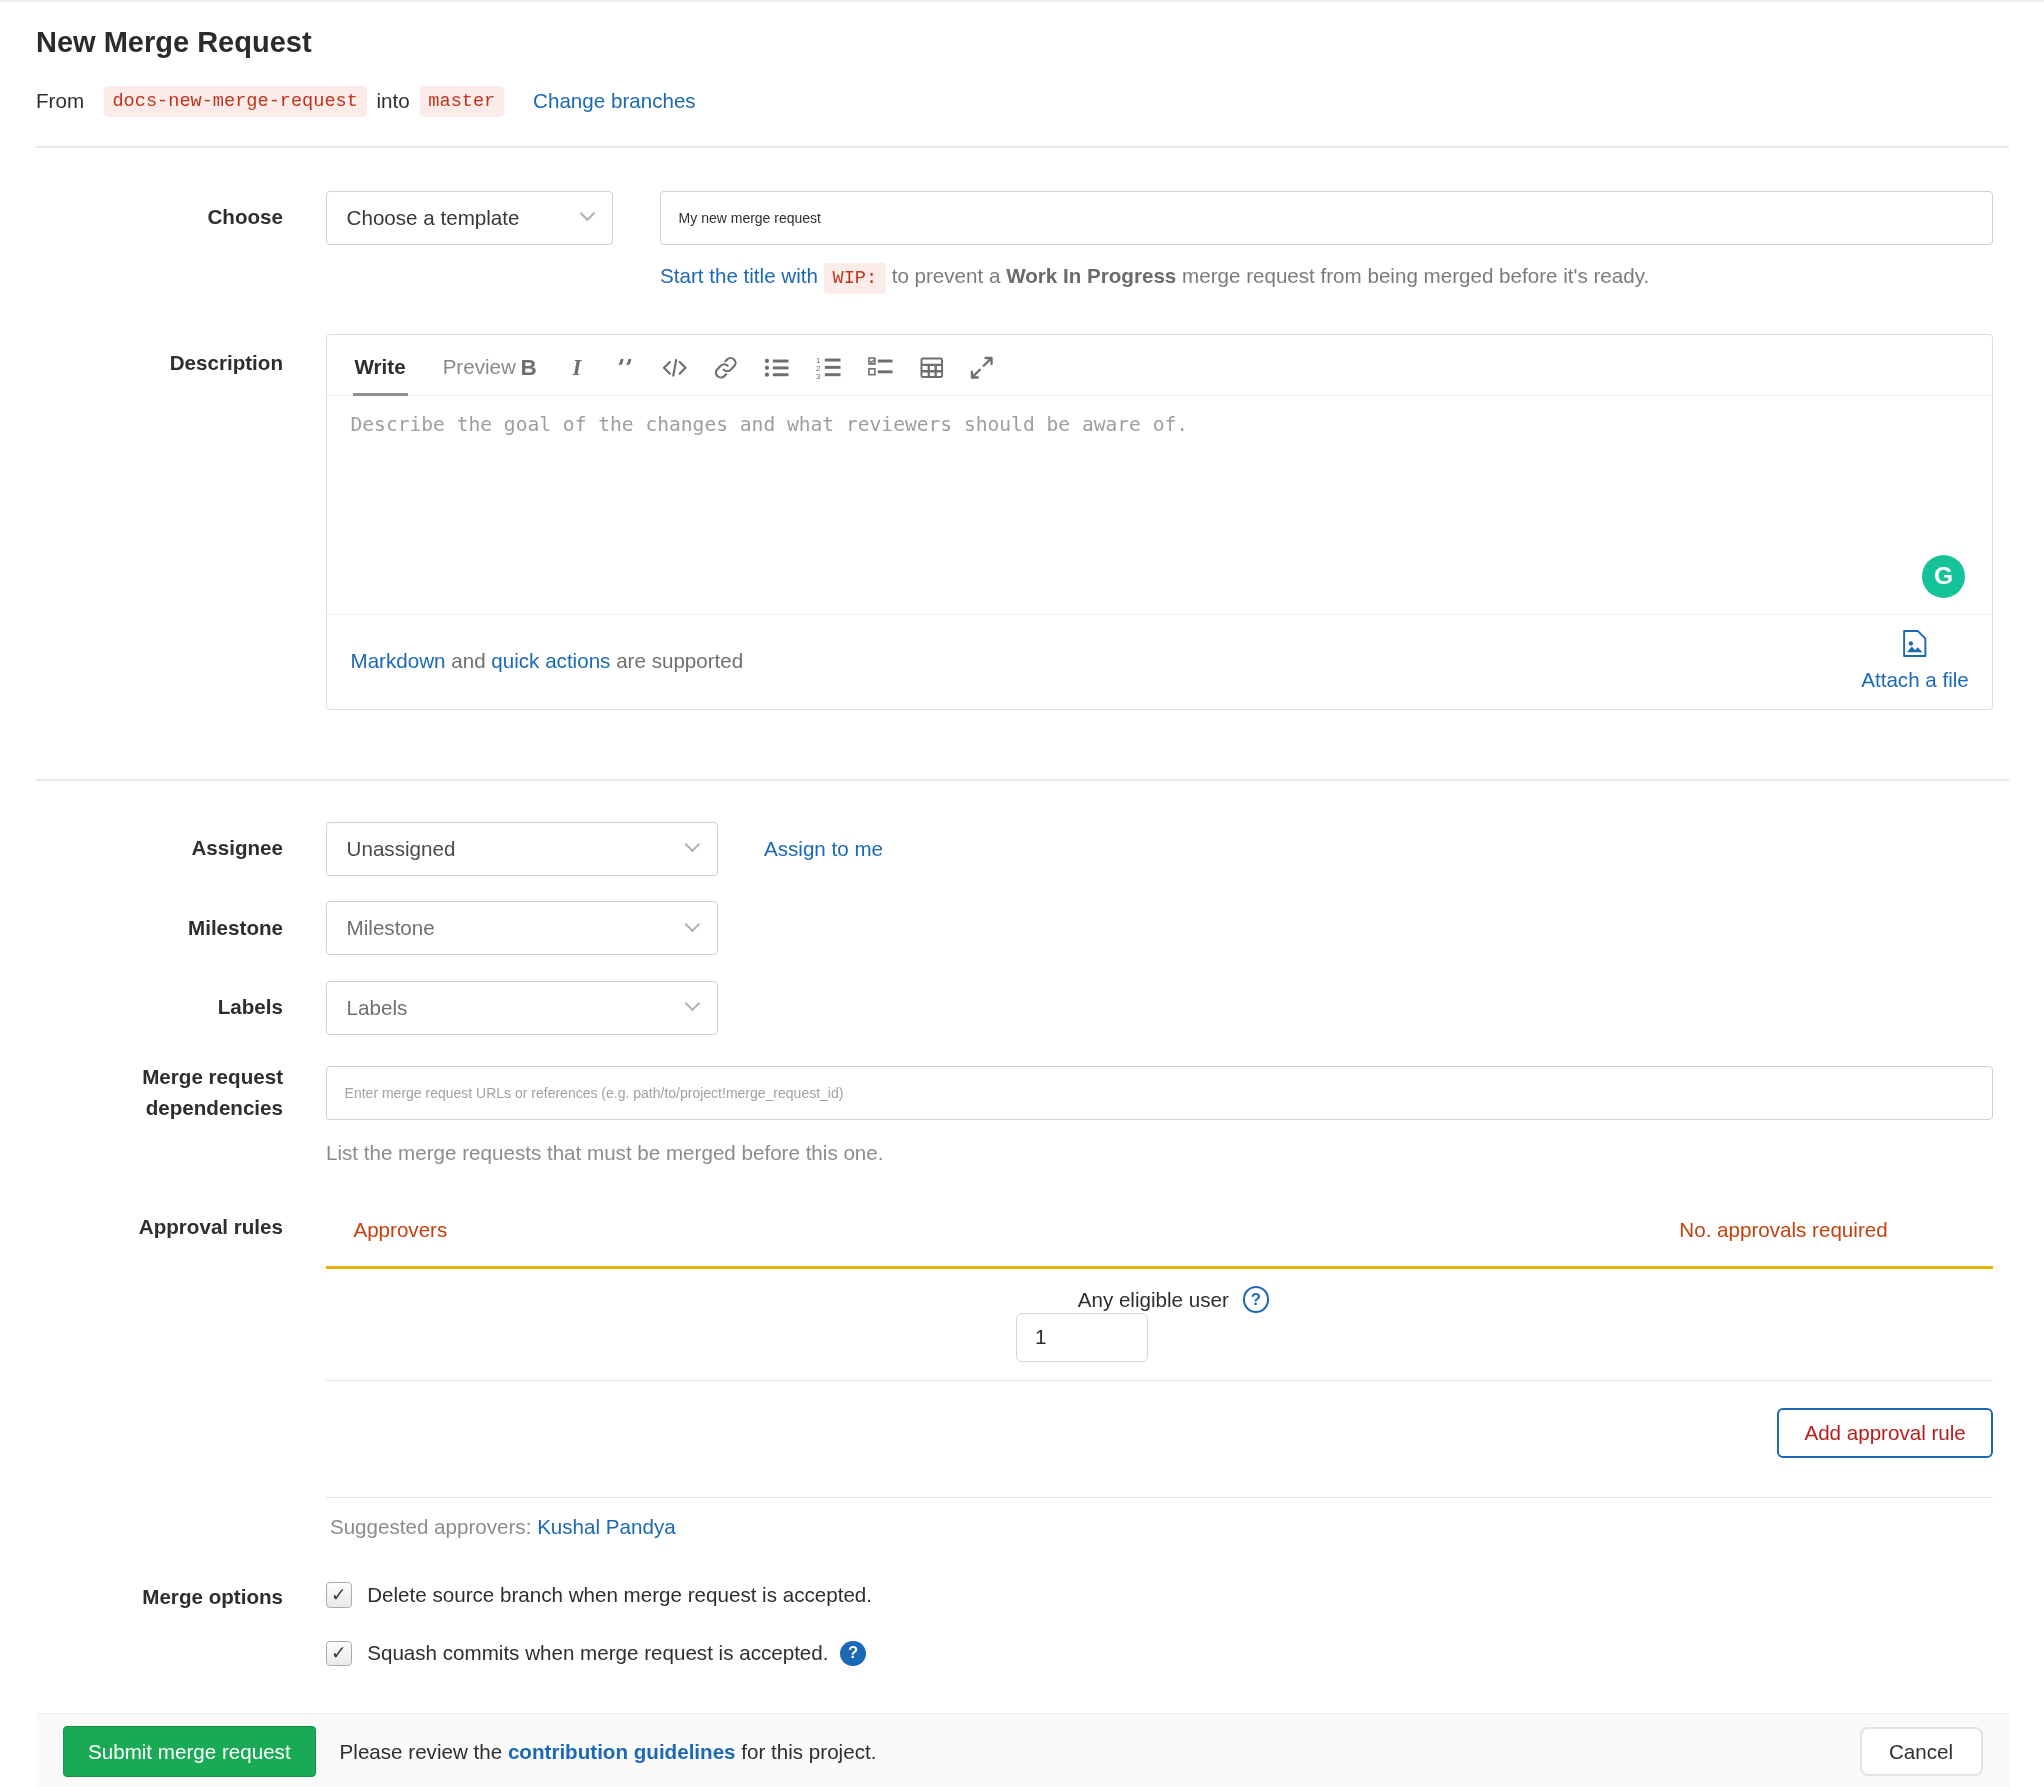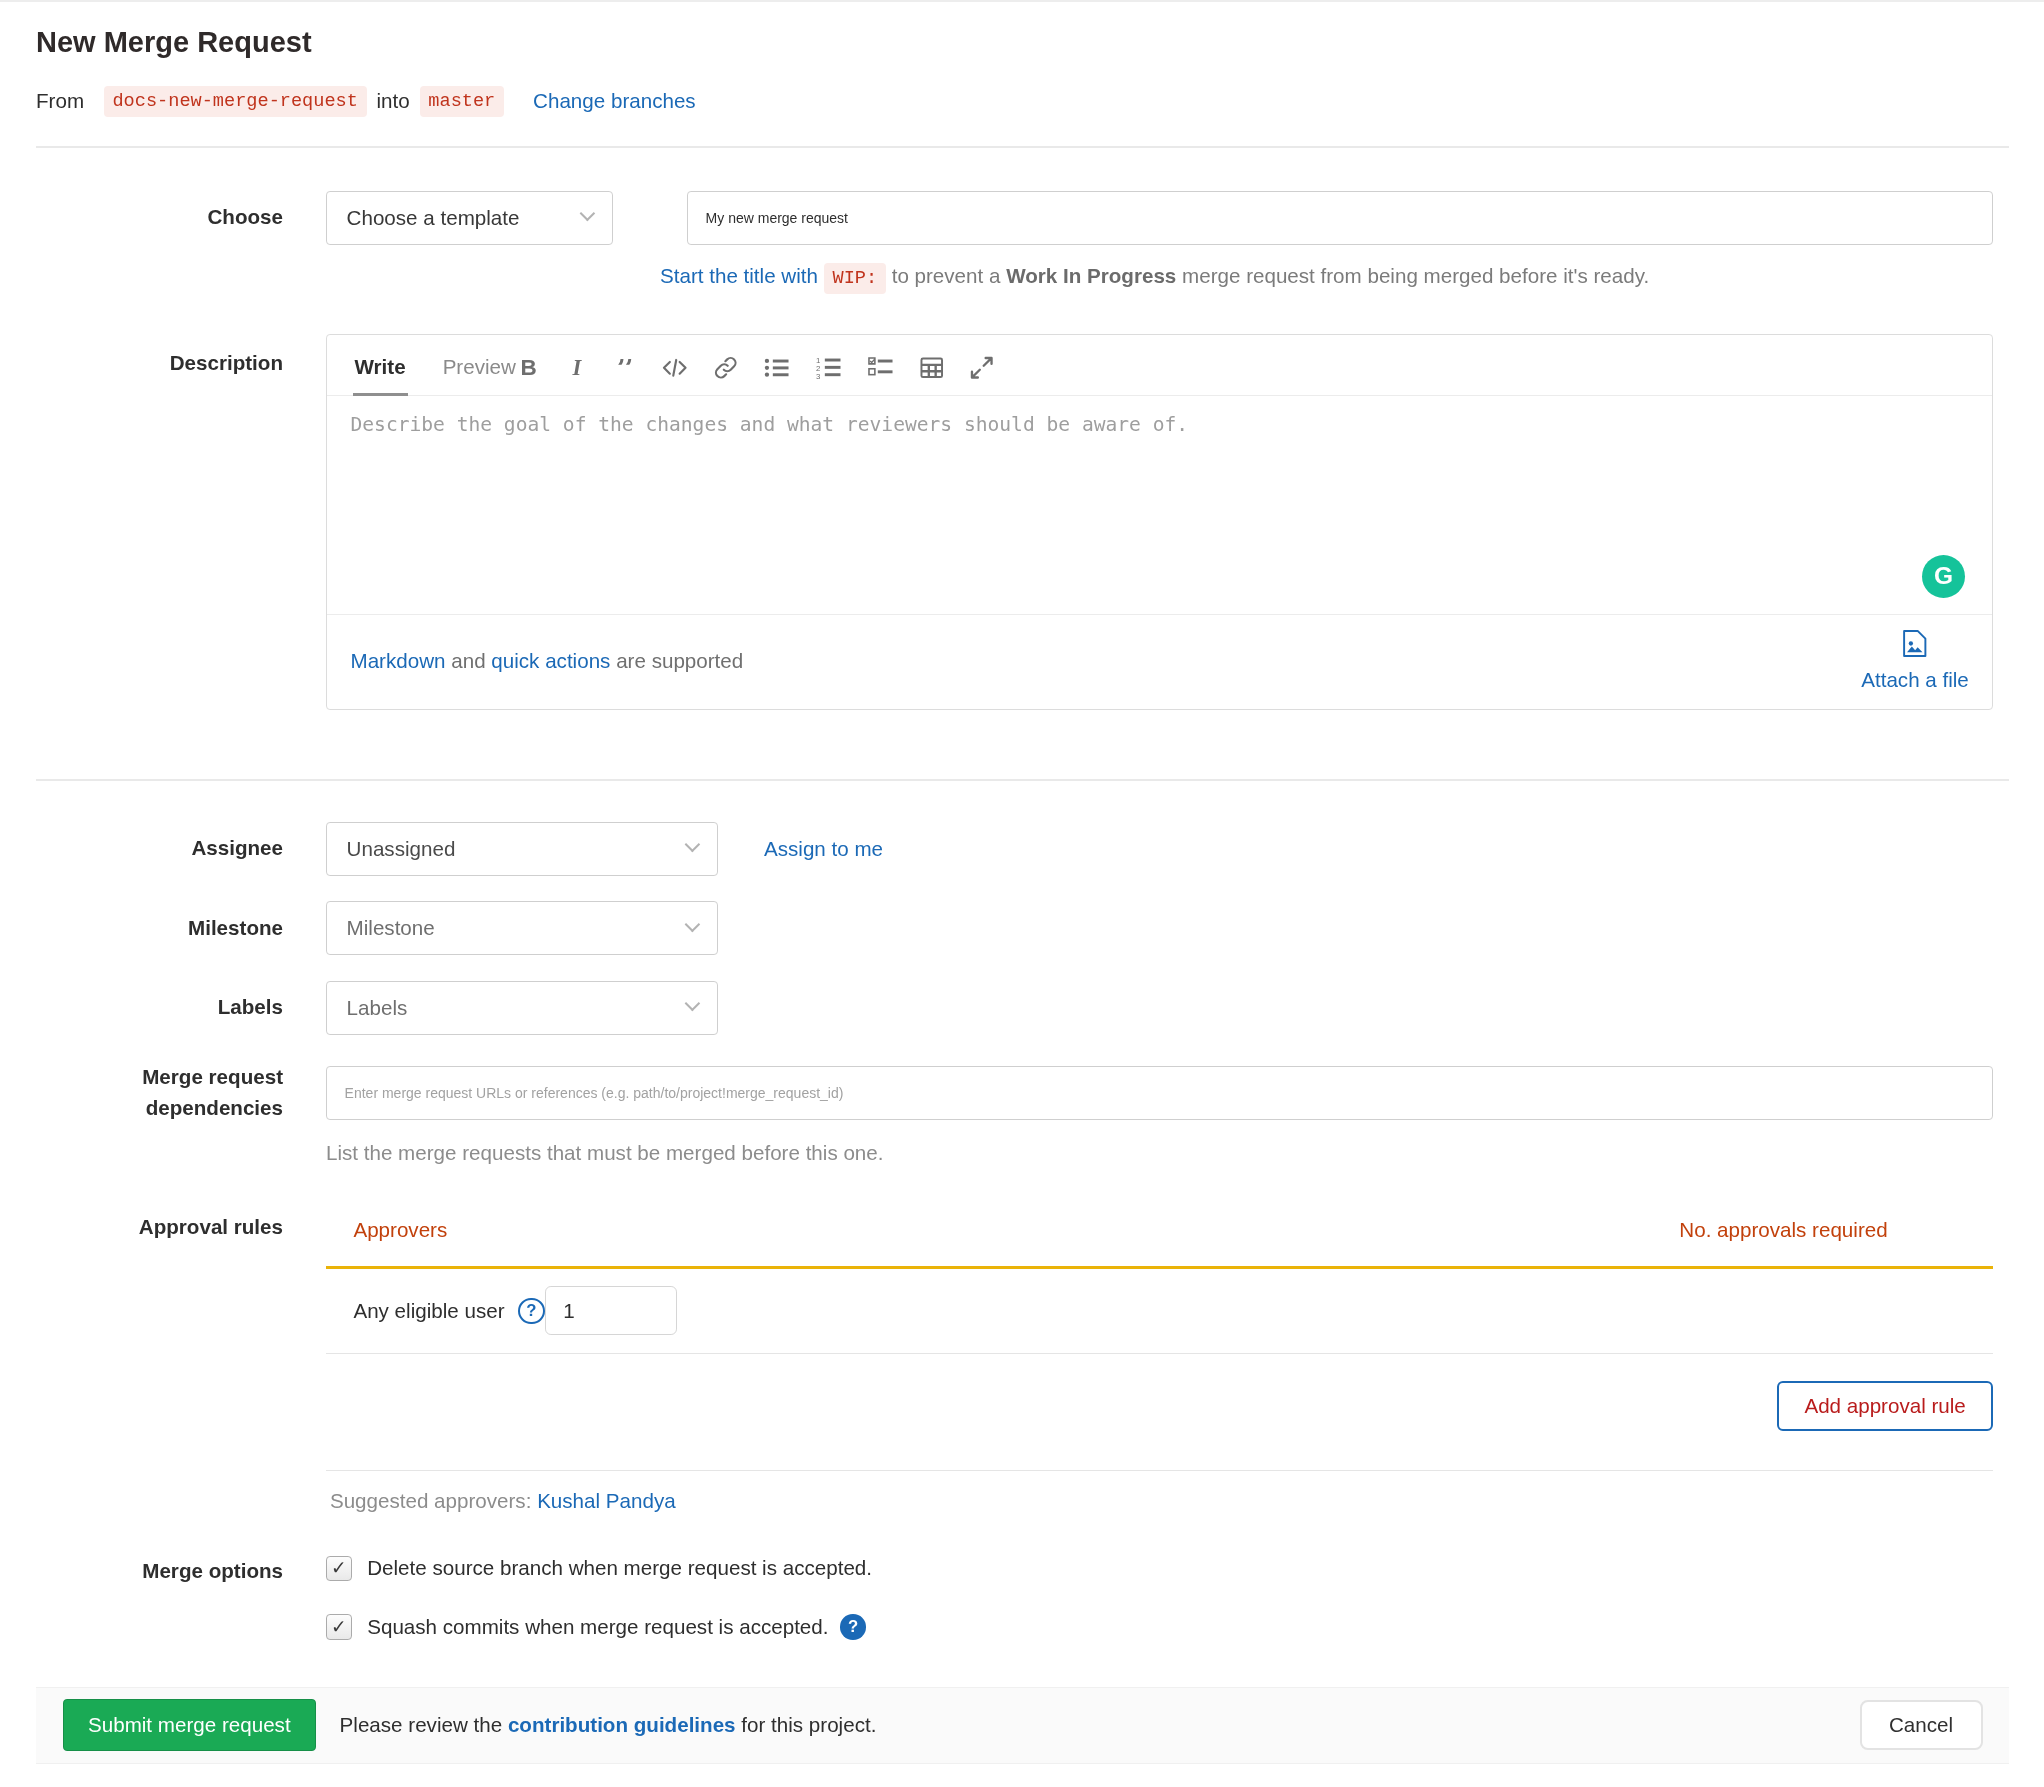--- a/index.html
+++ b/index.html
@@ -45,21 +45,21 @@
     transform:rotate(45deg) translate(-2.9px,-2.9px); flex:none;
   }
   .text-input {
     height:54px; width:100%; border:1px solid #cfcfcf; border-radius:3.9px;
     font-size:14px; padding:0 17.6px; color:#2e2e2e; font-family:inherit; outline:none; background:#fff;
   }
   .text-input::placeholder { color:#a2a2a2; }
 
   
   .title-controls { display:flex; }
-  .template-select { width:287px; flex:none; margin-right:74px; color:#383838; }
+  .template-select { width:287px; flex:none; margin-right:47px; color:#383838; }
   .title-hint { margin-top:19.6px; margin-left:334px; color:#7b7b7b; }
   .title-hint b { color:#6b6b6b; }
 
   
   .desc-box { border:1px solid #dcdcdc; border-radius:3.9px; background:#fff; }
   .desc-header {
     display:flex; align-items:flex-end; justify-content:flex-start;
     padding:0 21.6px 0 25.5px; border-bottom:1px solid #ececec;
   }
   .md-tabs { display:flex; gap:33px; }
@@ -91,21 +91,21 @@
 
   
   .inline-control { display:flex; align-items:center; }
   .dd-400 { width:392px; flex:none; }
   .assign-link { margin-left:46px; }
   .helper-text { margin-top:17.6px; color:#8c8c8c; }
 
   
   .appr-header { display:flex; justify-content:space-between; color:#c2410c; padding:5.9px 0 23.5px 27.4px; border-bottom:3px solid #eab308; }
   .appr-col-right { width:314px; flex:none; }
-  .appr-row { display:flex; justify-content:flex-start; align-items:center; padding:17.6px 0 17.6px 27.4px; border-bottom:1px solid #e5e5e5; }
+  .appr-row { display:flex; justify-content:space-between; align-items:center; padding:17.6px 0 17.6px 27.4px; border-bottom:1px solid #e5e5e5;flex-direction:column; }
   .appr-name { display:flex; align-items:center; gap:13.7px; }
   .help-o {
     width:26.5px; height:26.5px; border-radius:50%; border:2px solid #1b69b6; color:#1b69b6;
     font-weight:bold; font-size:16.7px; display:flex; align-items:center; justify-content:center; cursor:pointer;
   }
   .help-f {
     width:25.5px; height:25.5px; border-radius:50%; background:#1b69b6; color:#fff;
     font-weight:bold; font-size:16.7px; display:flex; align-items:center; justify-content:center;
     margin-left:9.8px; cursor:pointer;
   }

